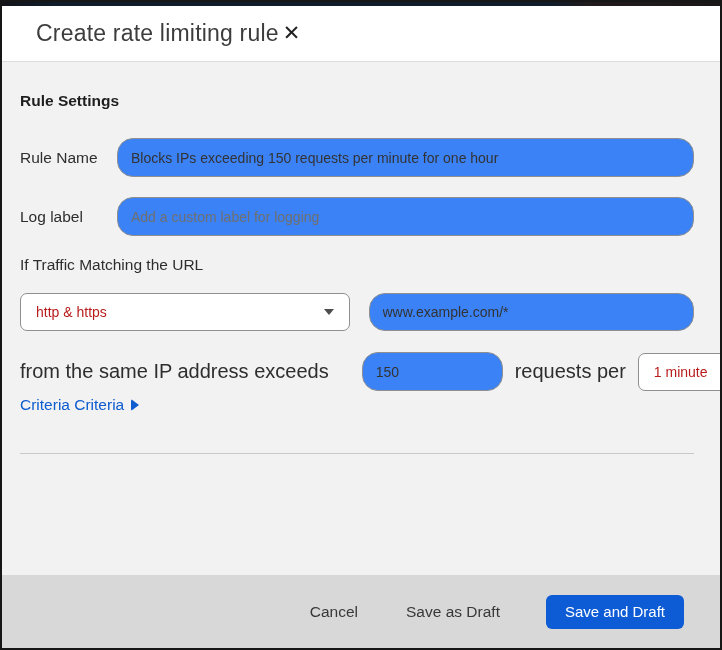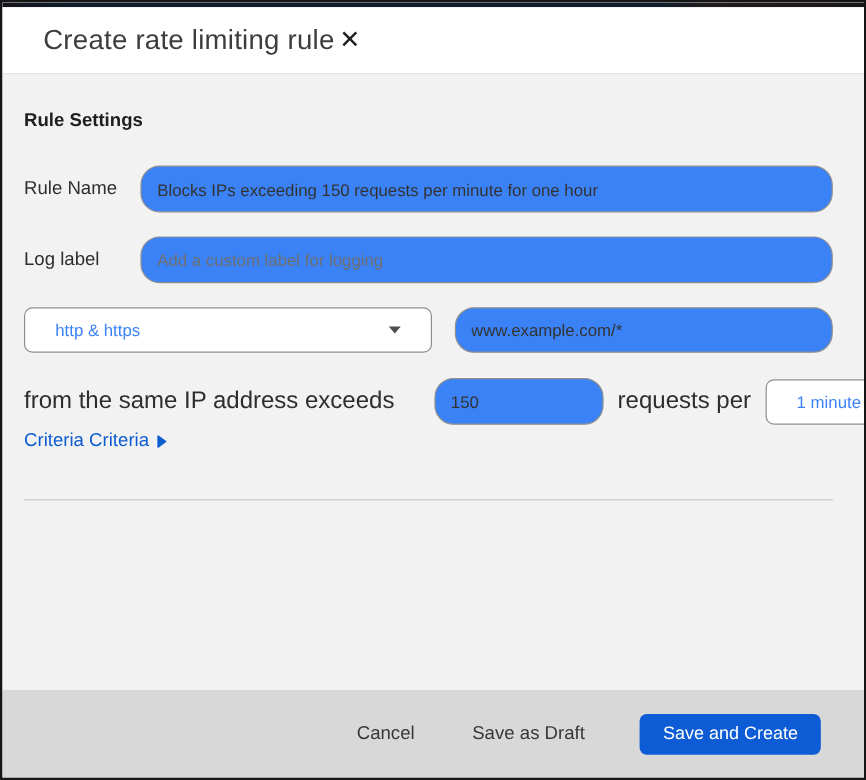--- a/index.html
+++ b/index.html
@@ -98,23 +98,23 @@
   }
   .pair-row > * { flex: 1 1 0; }
   .select-box {
     height: 38px;
     background: #ffffff;
     border: 1px solid #8f8f8f;
     border-radius: 7px;
     display: flex;
     align-items: center;
     justify-content: space-between;
-    padding: 0 25px;
+    padding: 0 15px;
     font-size: 14px;
-    color: #3b82f6;
+    color: #b91c1c;
     cursor: pointer;
   }
   .caret-down {
     width: 0; height: 0;
     border-left: 5px solid transparent;
     border-right: 5px solid transparent;
     border-top: 6px solid #4d4d4d;
     flex: 0 0 auto;
     margin-left: 10px;
   }
@@ -209,20 +209,21 @@
     <div class="field-row">
       <label class="field-label">Rule Name</label>
       <input class="text-input" type="text" value="Blocks IPs exceeding 150 requests per minute for one hour" style="">
     </div>
 
     <div class="field-row">
       <label class="field-label">Log label</label>
       <input class="text-input" type="text" placeholder="Add a custom label for logging" style="">
     </div>
 
+    <div class="group-heading">If Traffic Matching the URL</div>
 
     <div class="pair-row">
       <div class="select-box">
         <span>http &amp; https</span>
         <span class="caret-down"></span>
       </div>
       <input class="text-input" type="text" style="height: 38px;" value="www.example.com/*">
     </div>
 
     <div class="inline-row rate-row">
@@ -240,15 +241,15 @@
       <span class="caret-right"></span>
     </button>
 
     <hr class="divider">
 
   </div>
 
   <div class="footer">
     <button class="text-btn">Cancel</button>
     <button class="text-btn">Save as Draft</button>
-    <button class="primary-btn">Save and Create</button>
+    <button class="primary-btn">Save and Draft</button>
   </div>
 </div>
 
 </body></html>

